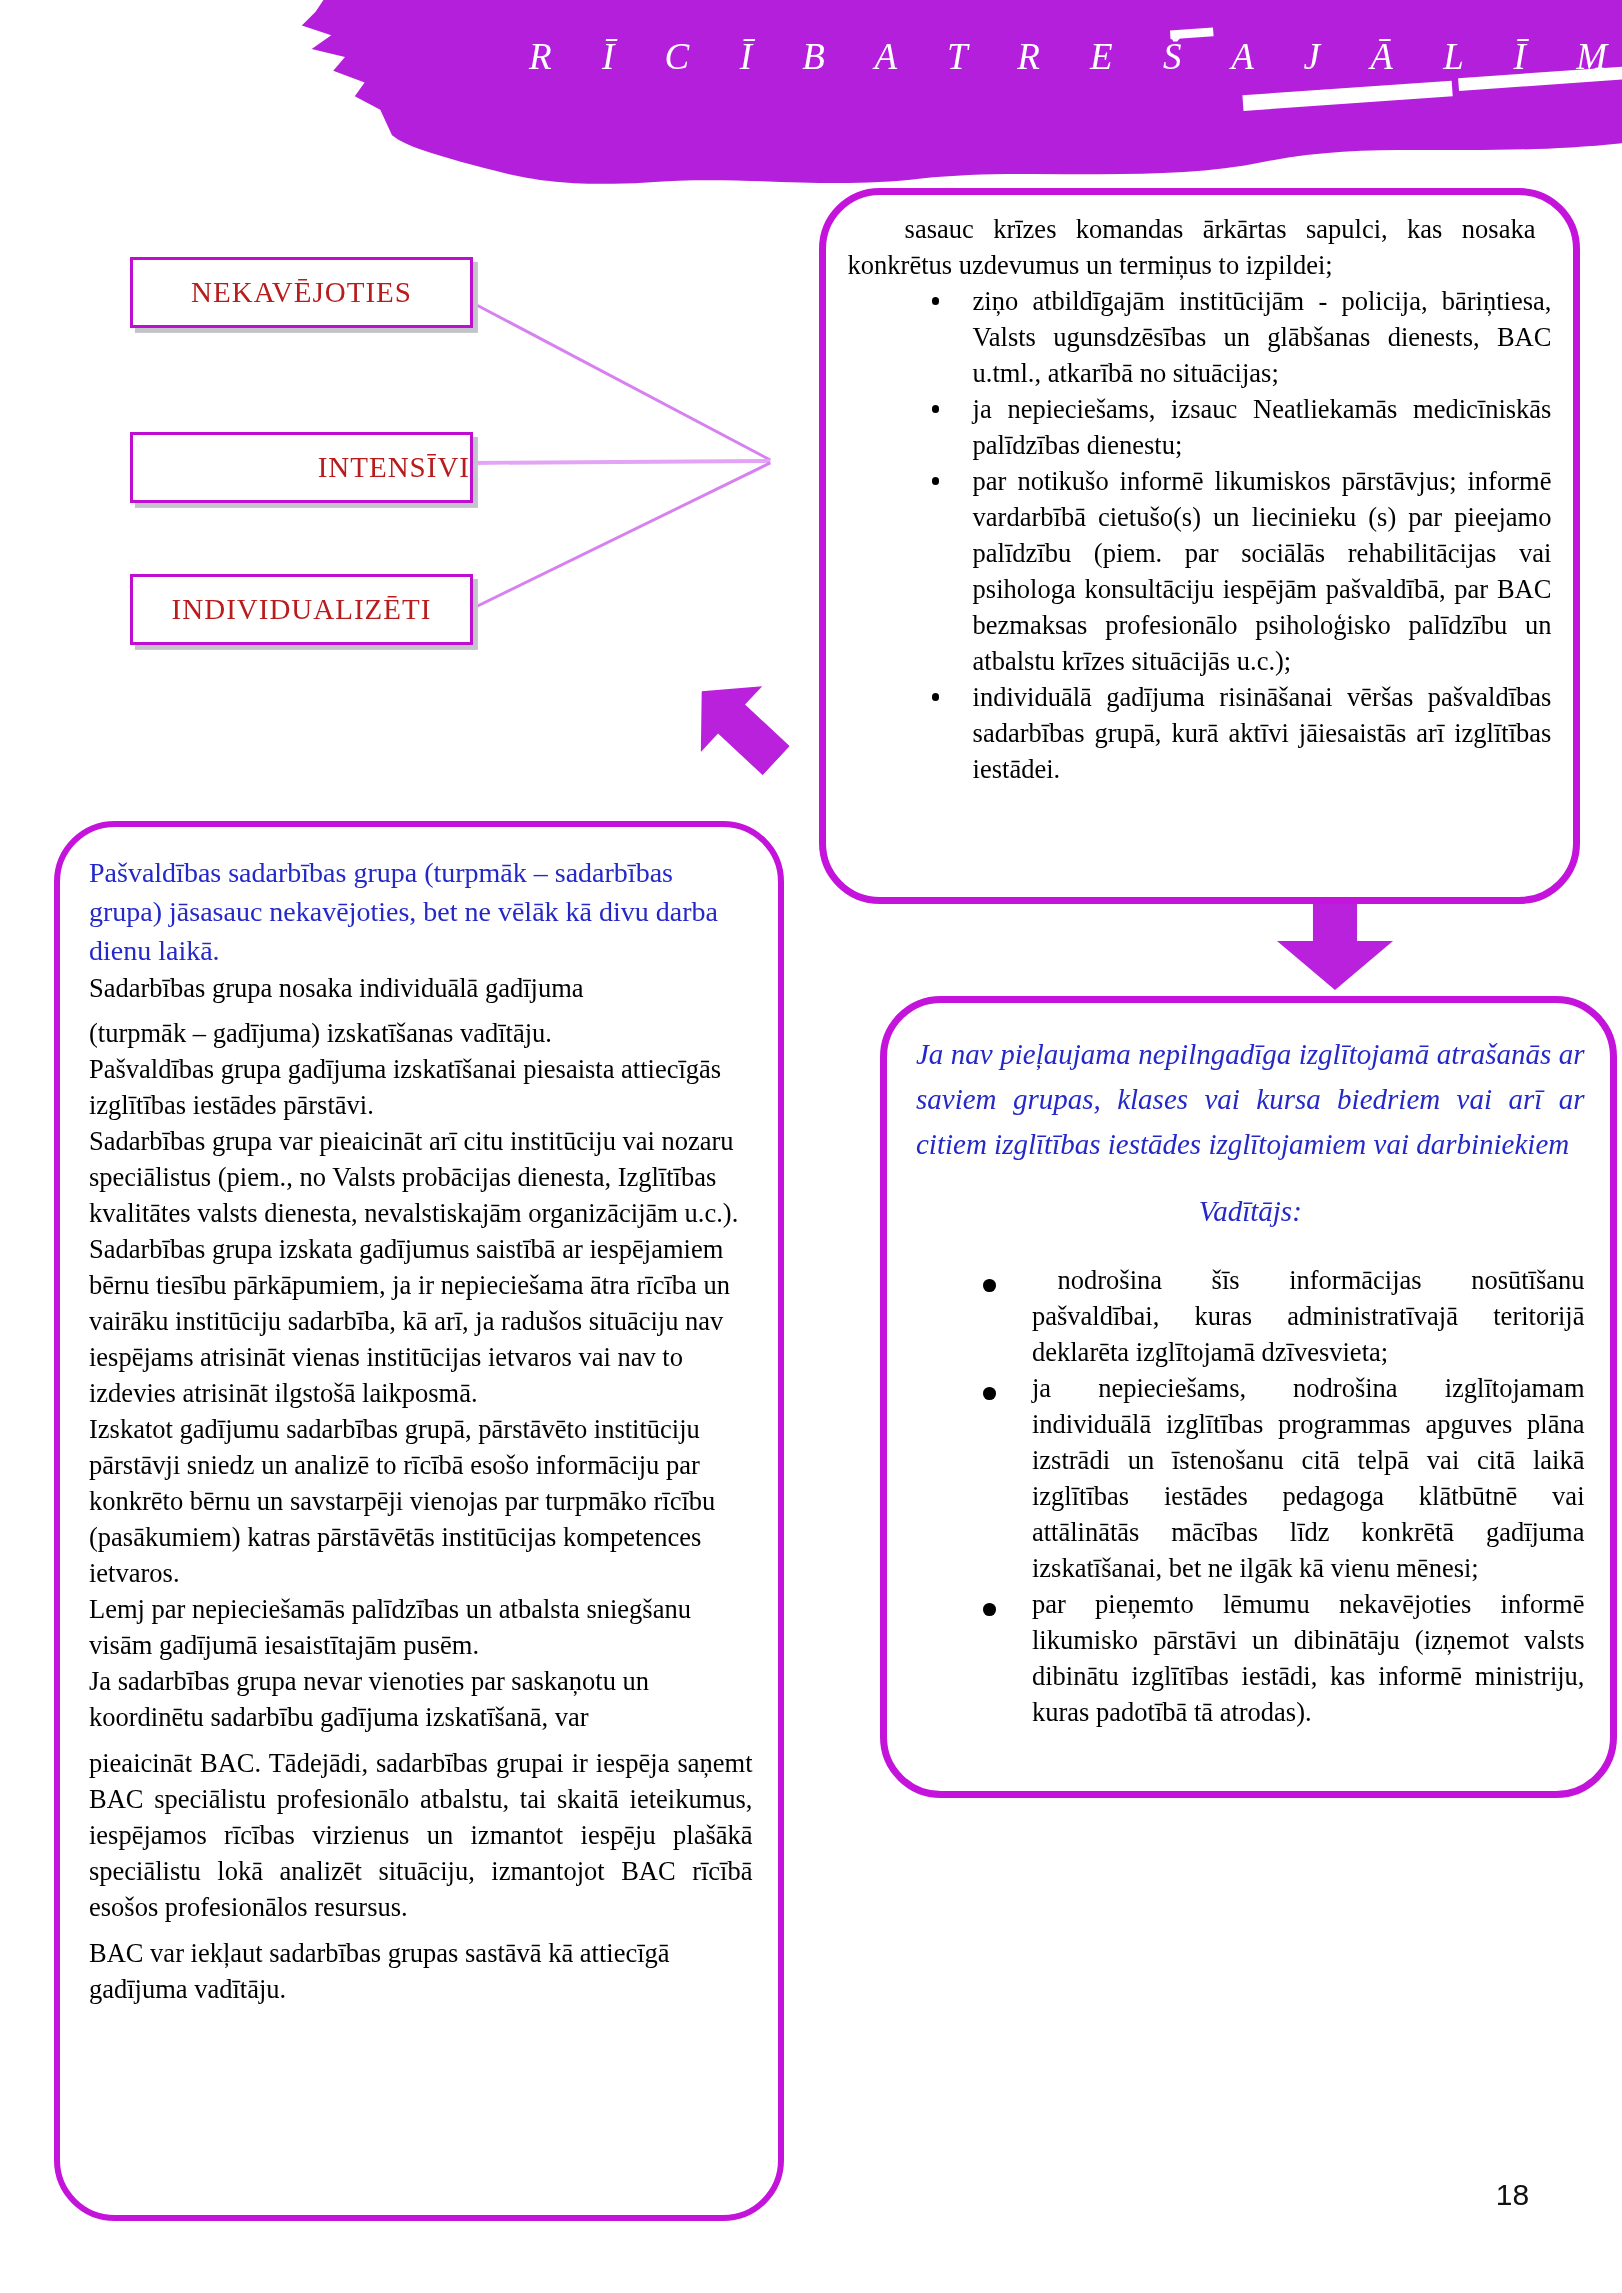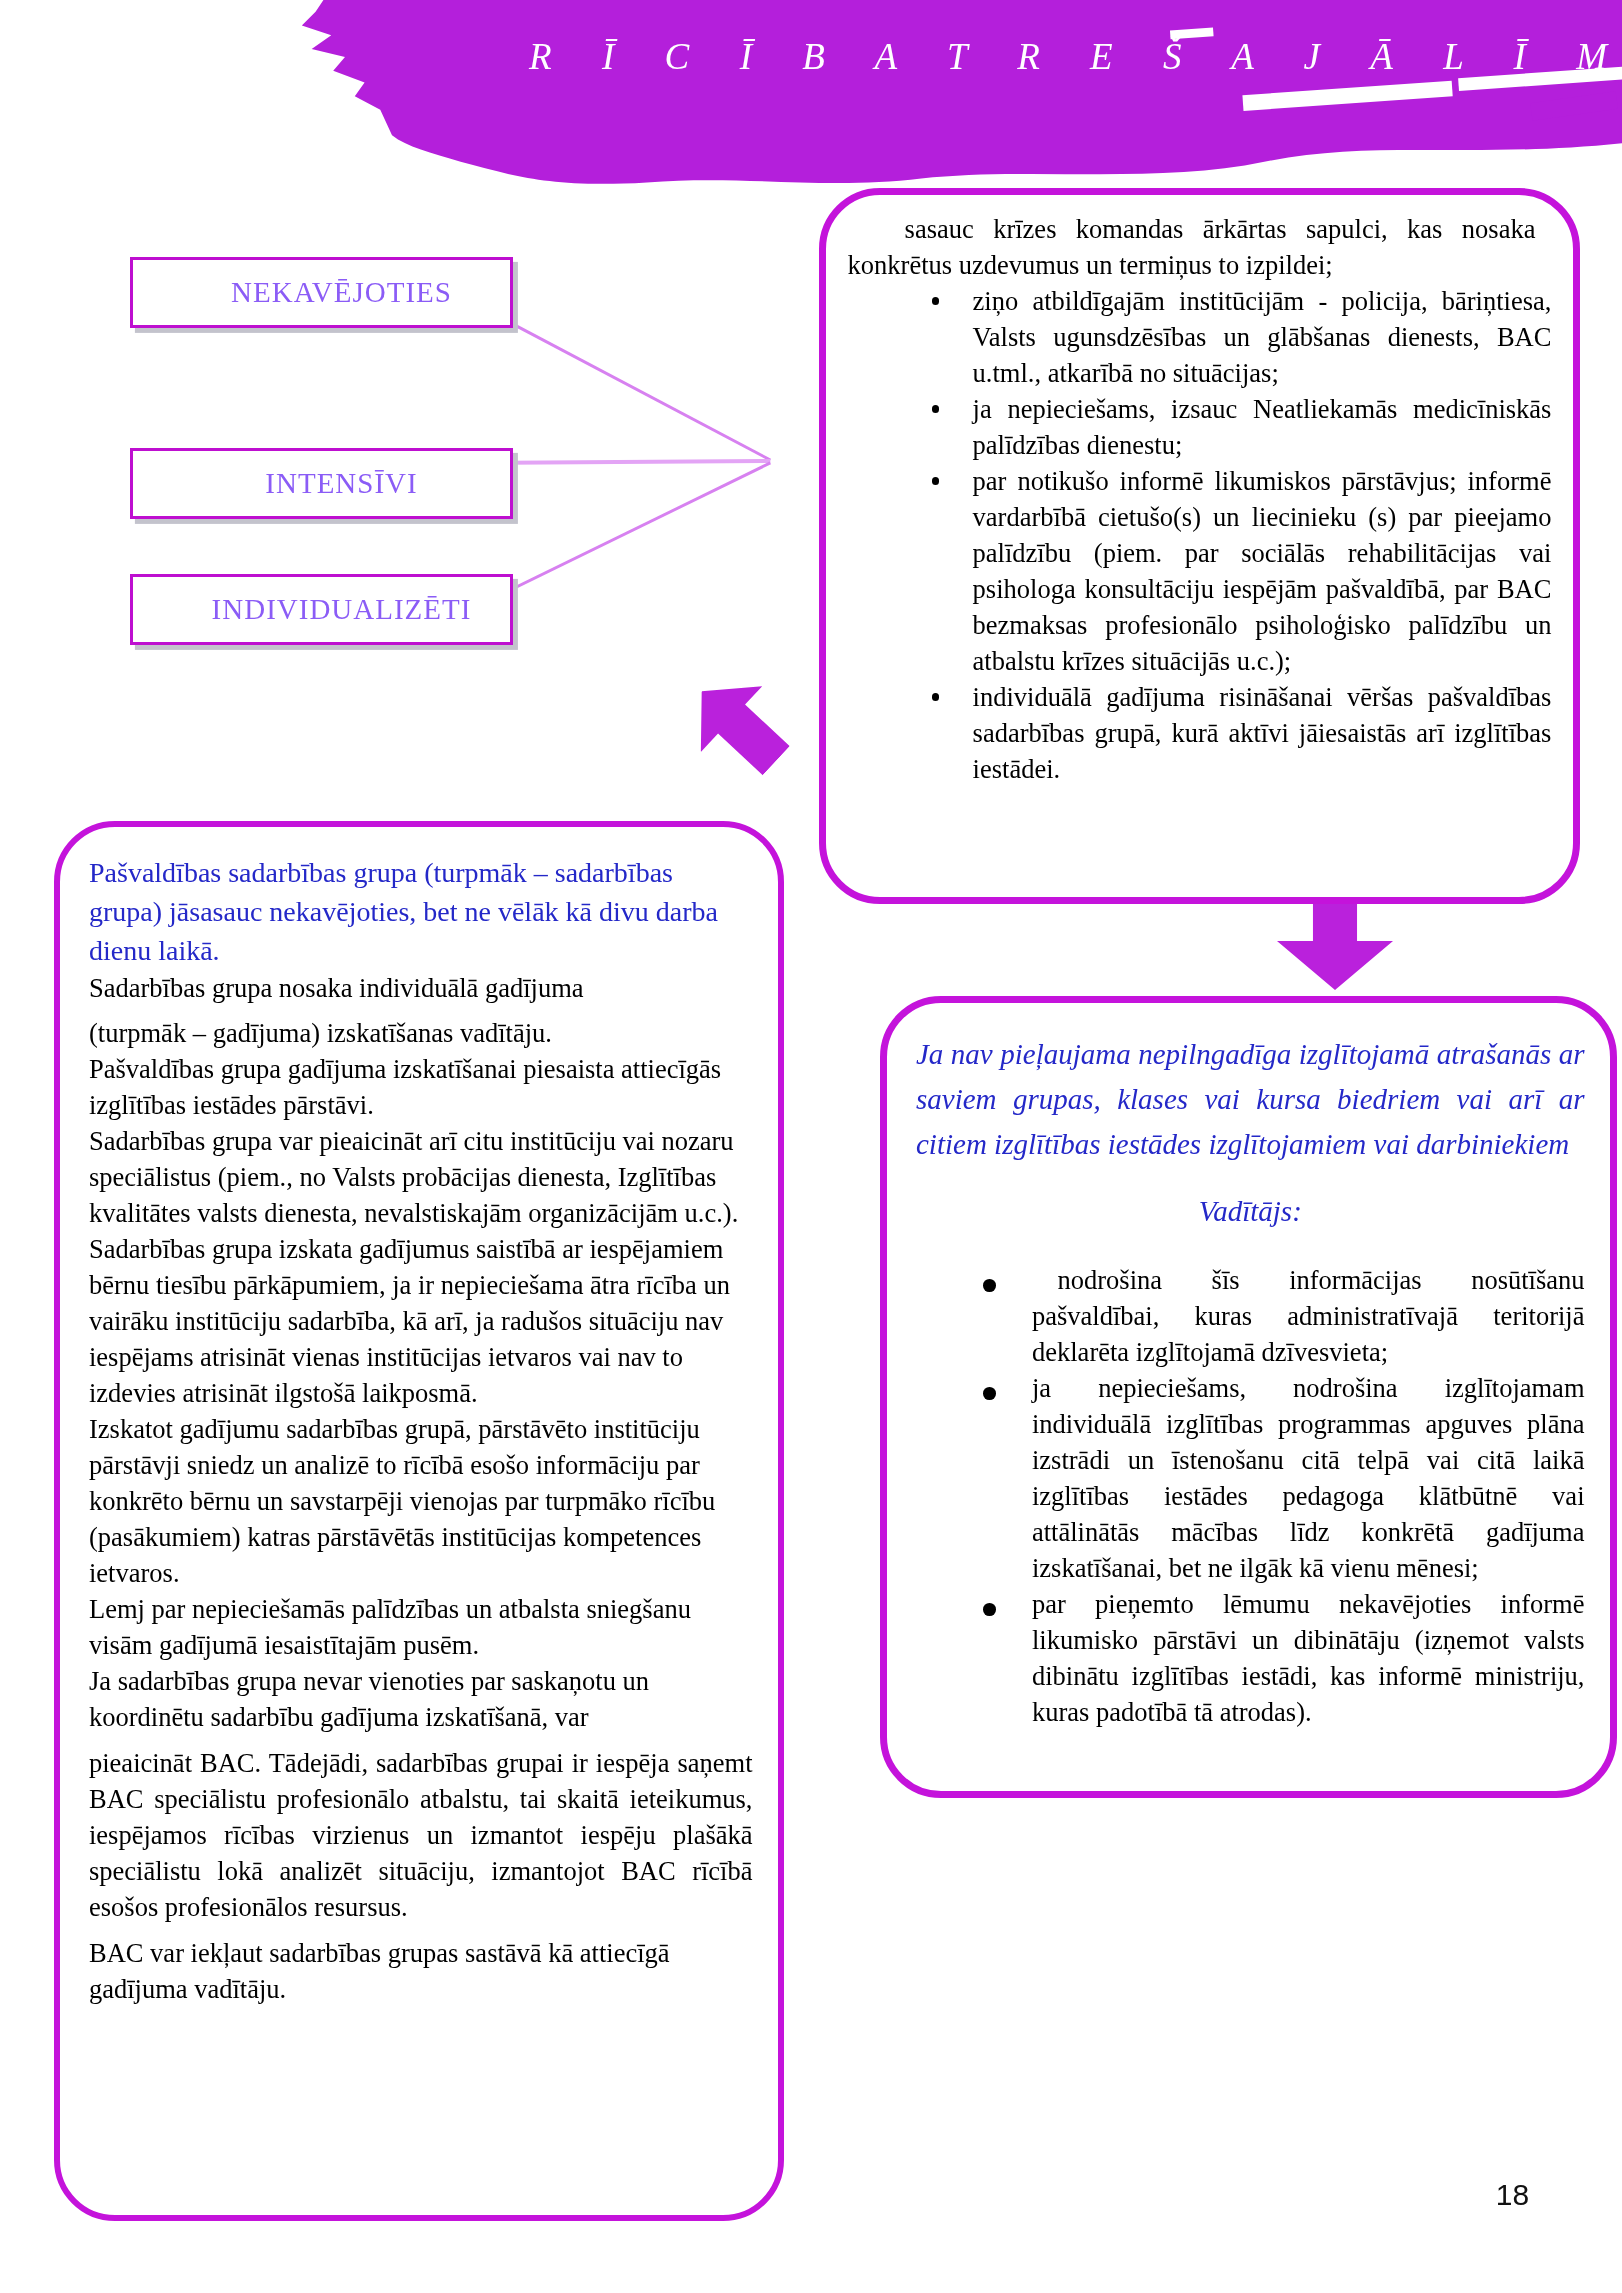--- a/index.html
+++ b/index.html
@@ -15,25 +15,25 @@
   .page-title{
     position:absolute;left:529px;top:35px;width:921px;z-index:3;
     color:#ffffff;font-style:italic;font-size:37px;letter-spacing:12.7px;word-spacing:15.7px;
     text-align:center;white-space:nowrap;
   }
   
   .kw-box{
     position:absolute;left:130px;width:337px;height:65px;z-index:2;
     background:#ffffff;border:3.9px solid #BE0FD0;
     box-shadow:4.9px 4.9px 0 #c3c3cc;
-    color:#8b5cf6;font-size:29px;letter-spacing:1px;
-    display:flex;align-items:center;justify-content:center;padding-left:40px;
+    color:#b91c1c;font-size:29px;letter-spacing:1px;
+    display:flex;align-items:center;justify-content:center;
   }
   #kw1{top:257px;}
-  #kw2{top:448px;}
+  #kw2{top:432px;justify-content:flex-end;}
   #kw3{top:574px;align-items:center;}
   
   .connector-svg{position:absolute;left:0;top:0;width:1622px;height:2294px;z-index:1;pointer-events:none;}
   
   .round-box{
     position:absolute;z-index:2;background:#ffffff;
     border:7.8px solid #C413DB;border-radius:61px;
     box-sizing:border-box;
   }
   #box-top-right{left:819px;top:188px;width:761px;height:716px;padding:15.7px 21.6px 9.8px 21.6px;}

